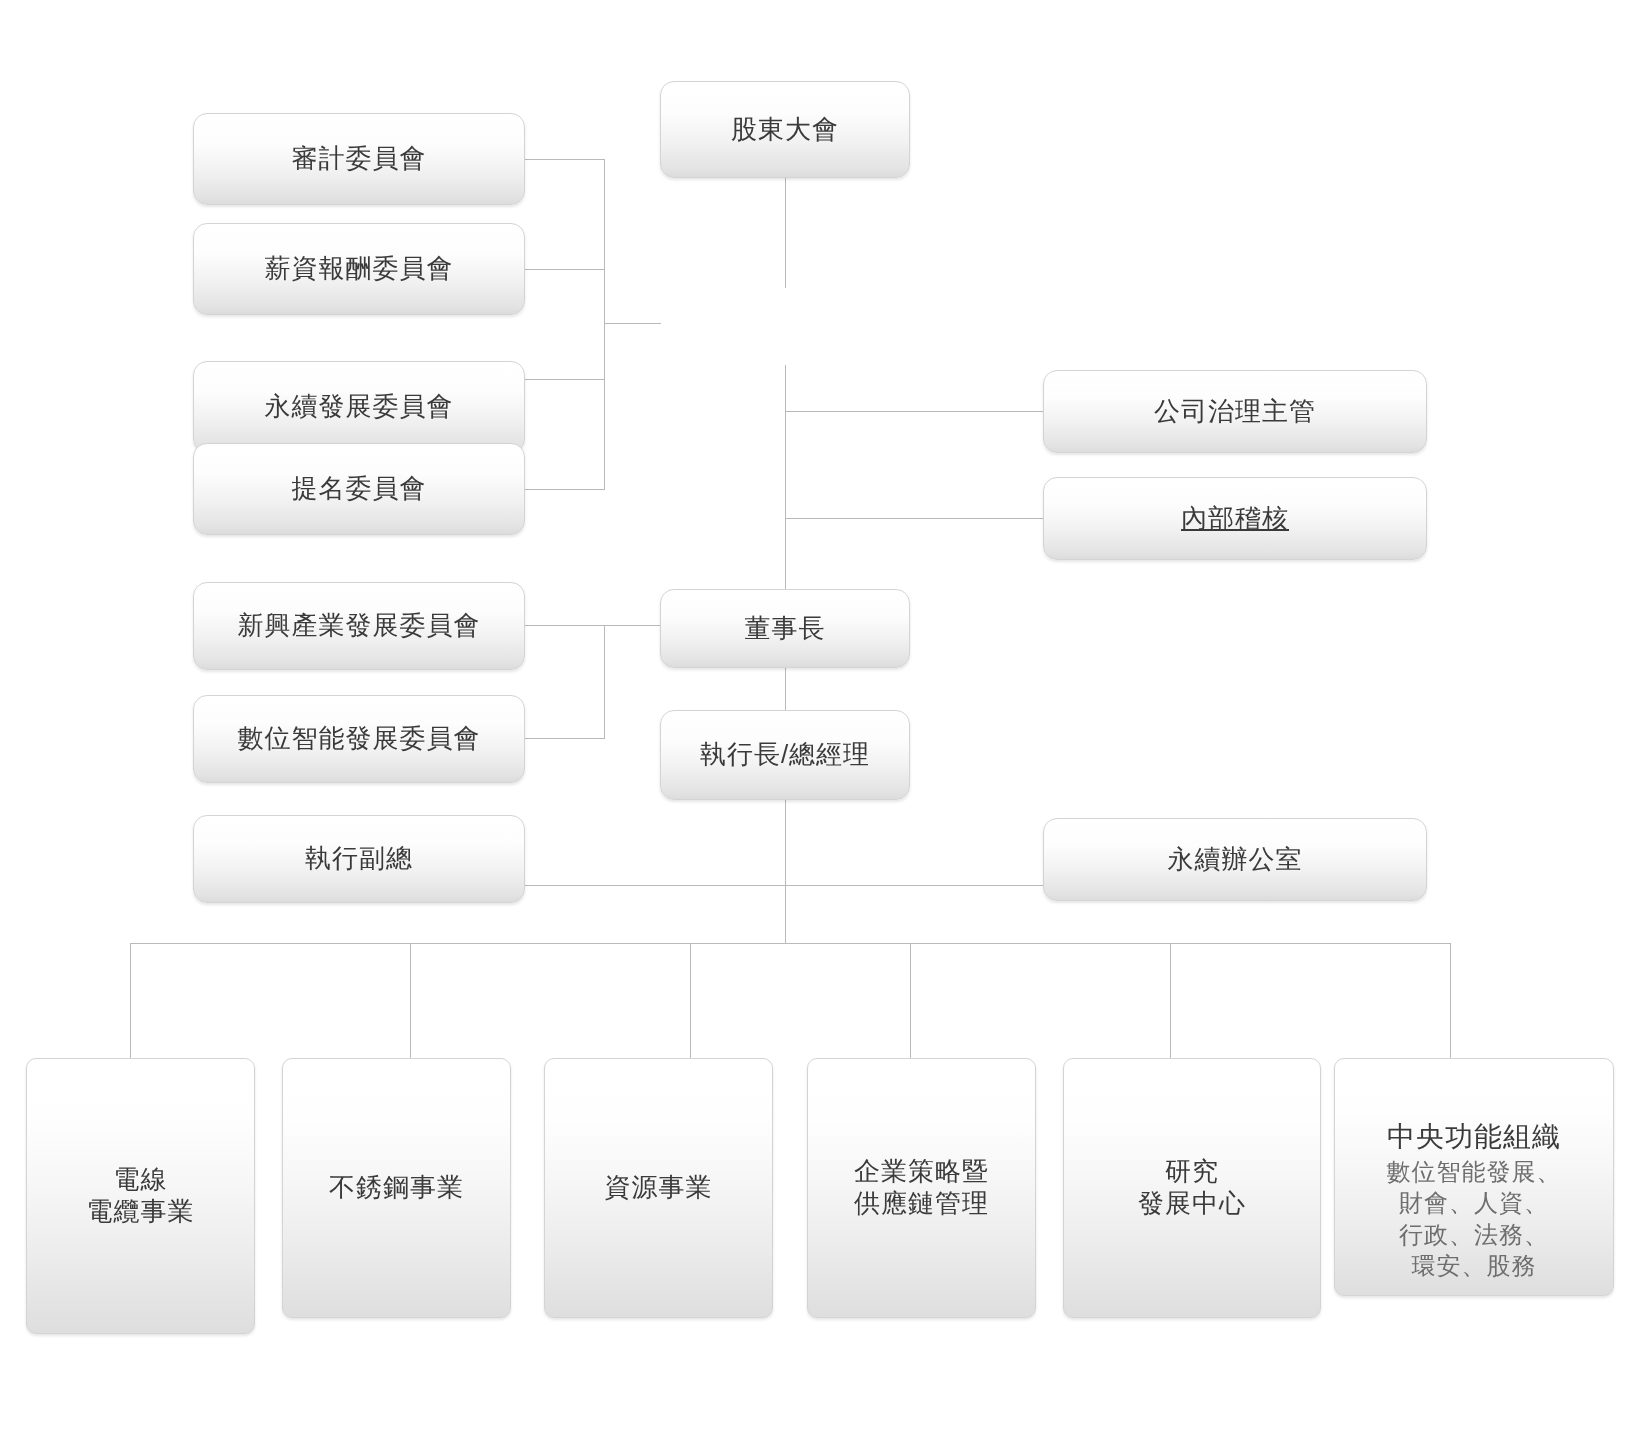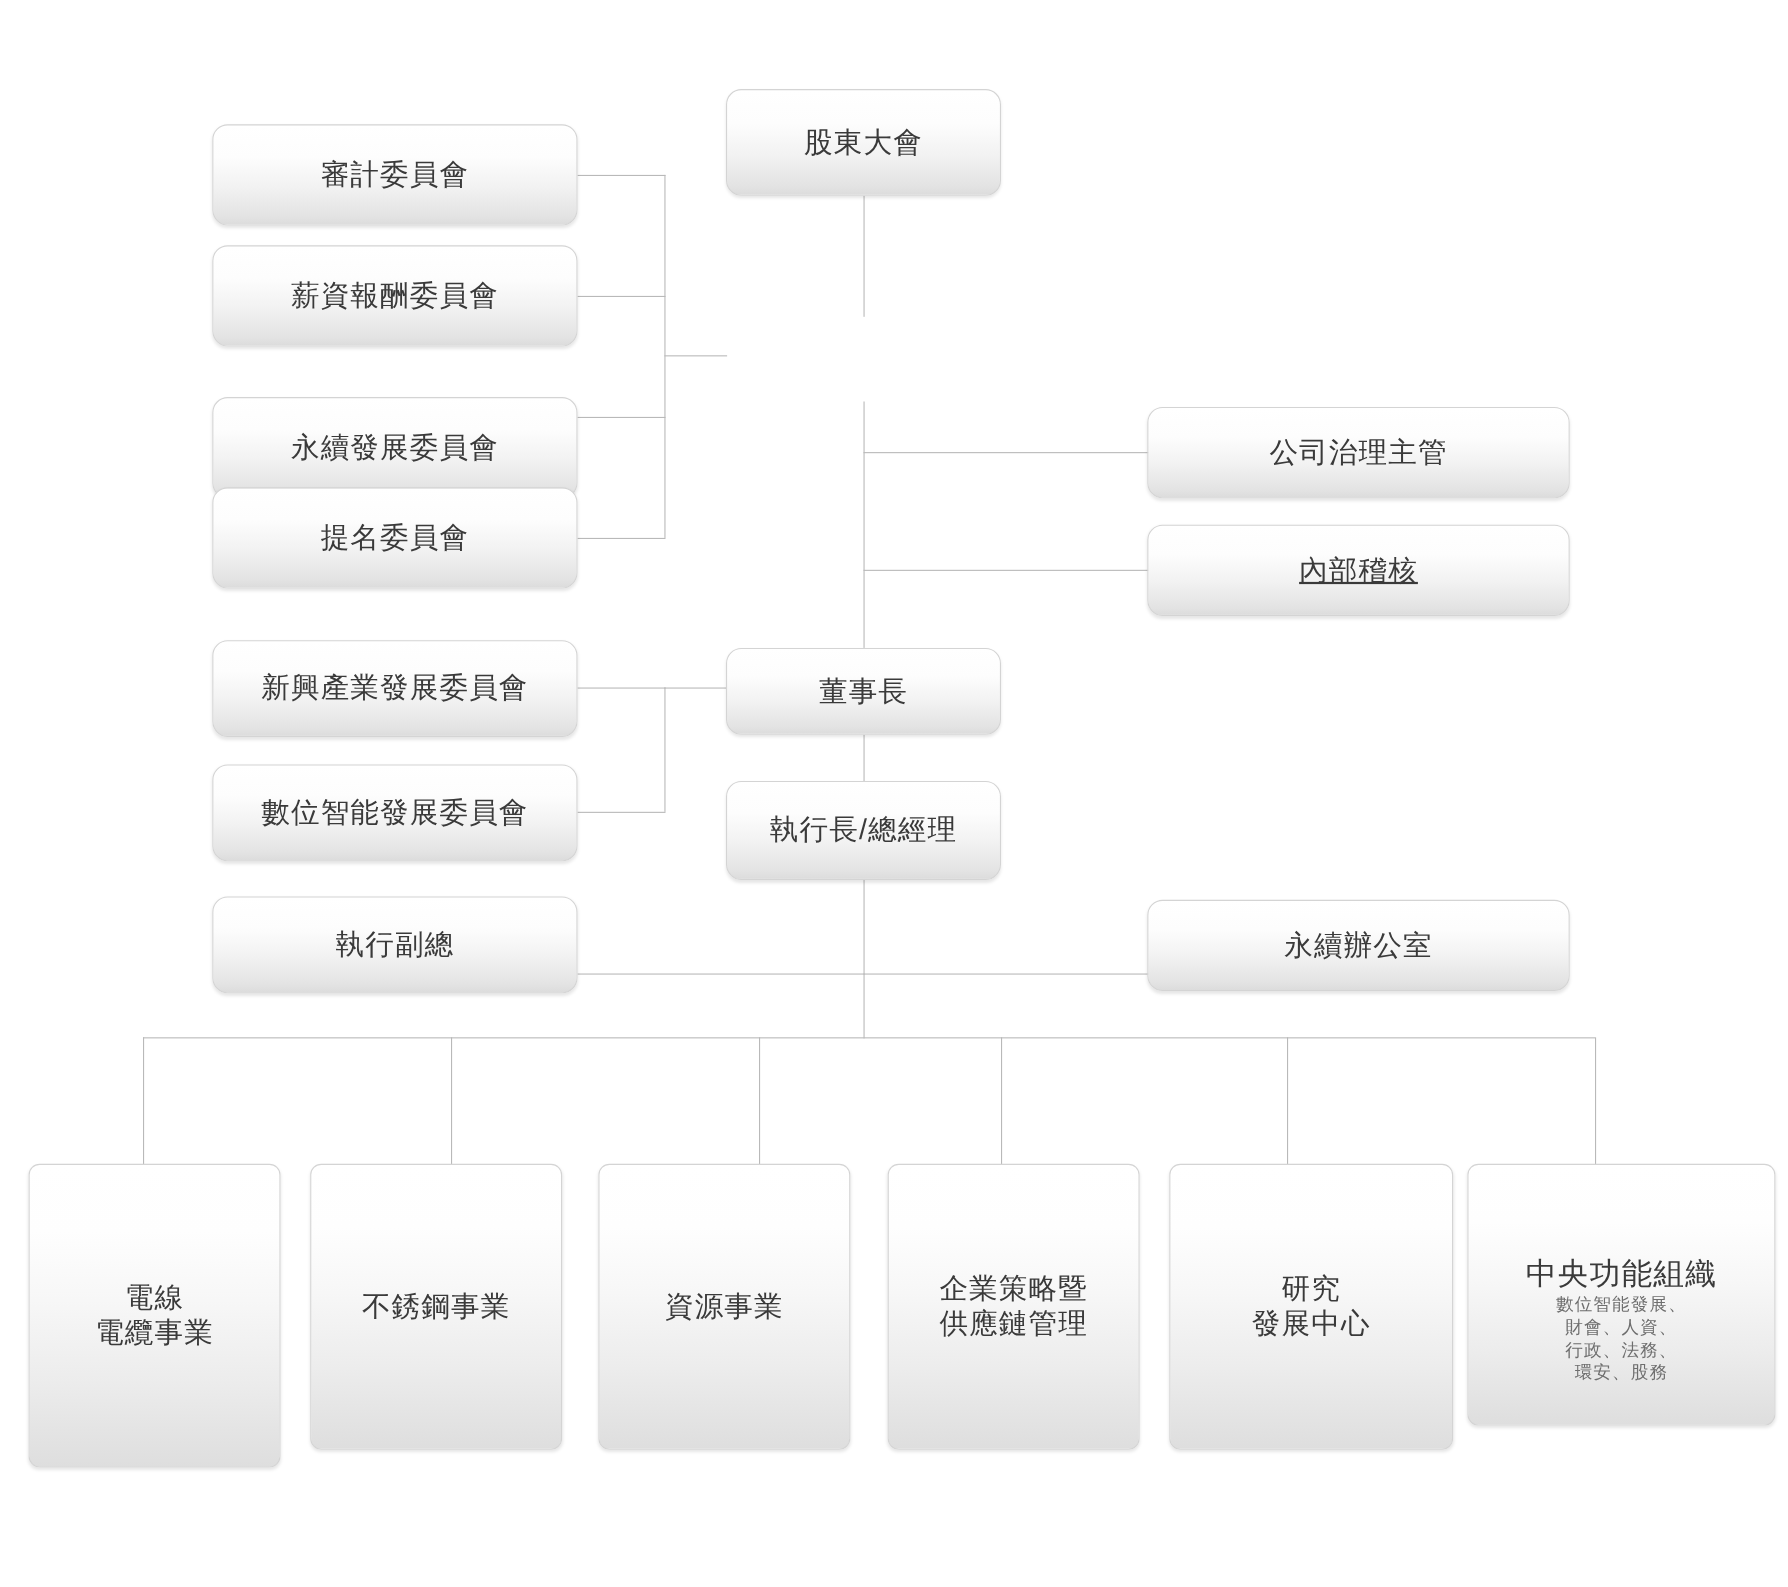--- a/index.html
+++ b/index.html
@@ -76,21 +76,21 @@
     margin-left: 12px;
   }
   .node.central .inner { width: 100%; }
   .node.central .title {
     font-size: 28px;
     color: #3a3a3a;
     line-height: 1.25;
     white-space: nowrap;
   }
   .node.central .sub {
-    font-size: 16px;
+    font-size: 24px;
     color: #6e6e6e;
     line-height: 1.3;
     white-space: pre-line;
     margin-top: 2px;
   }
 </style>
 </head>
 <body>
 
 <div id="org-chart">

